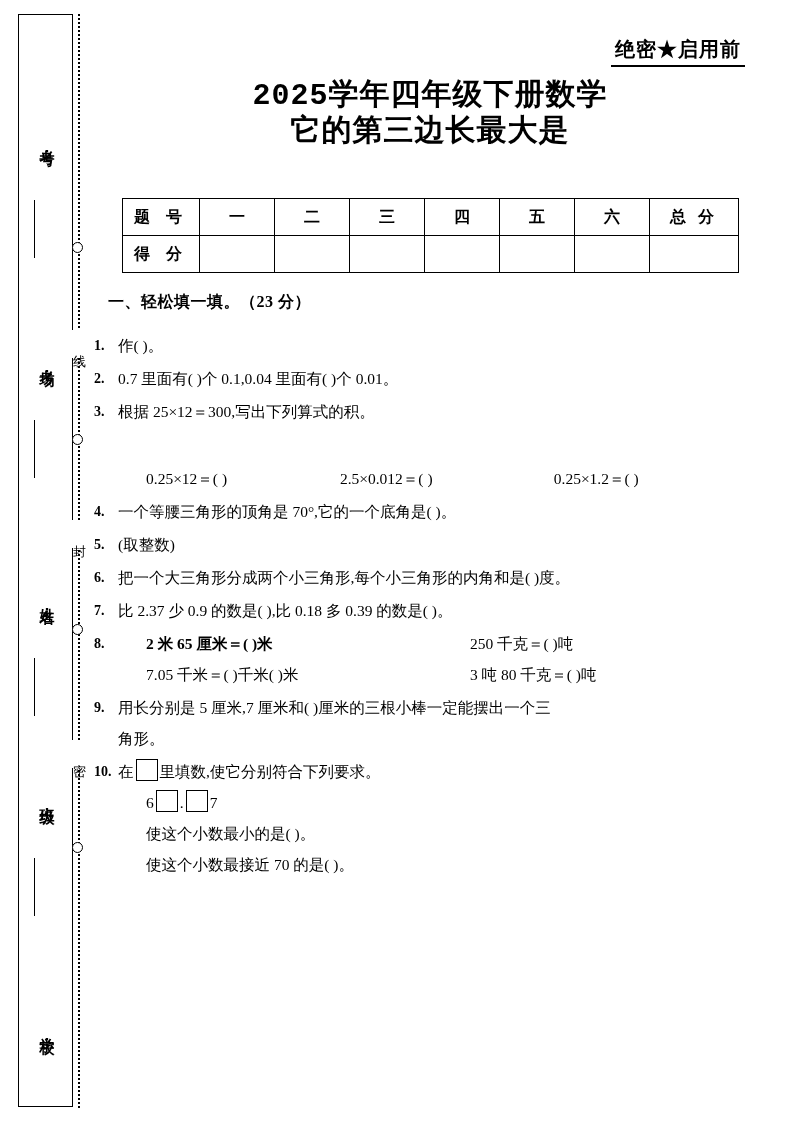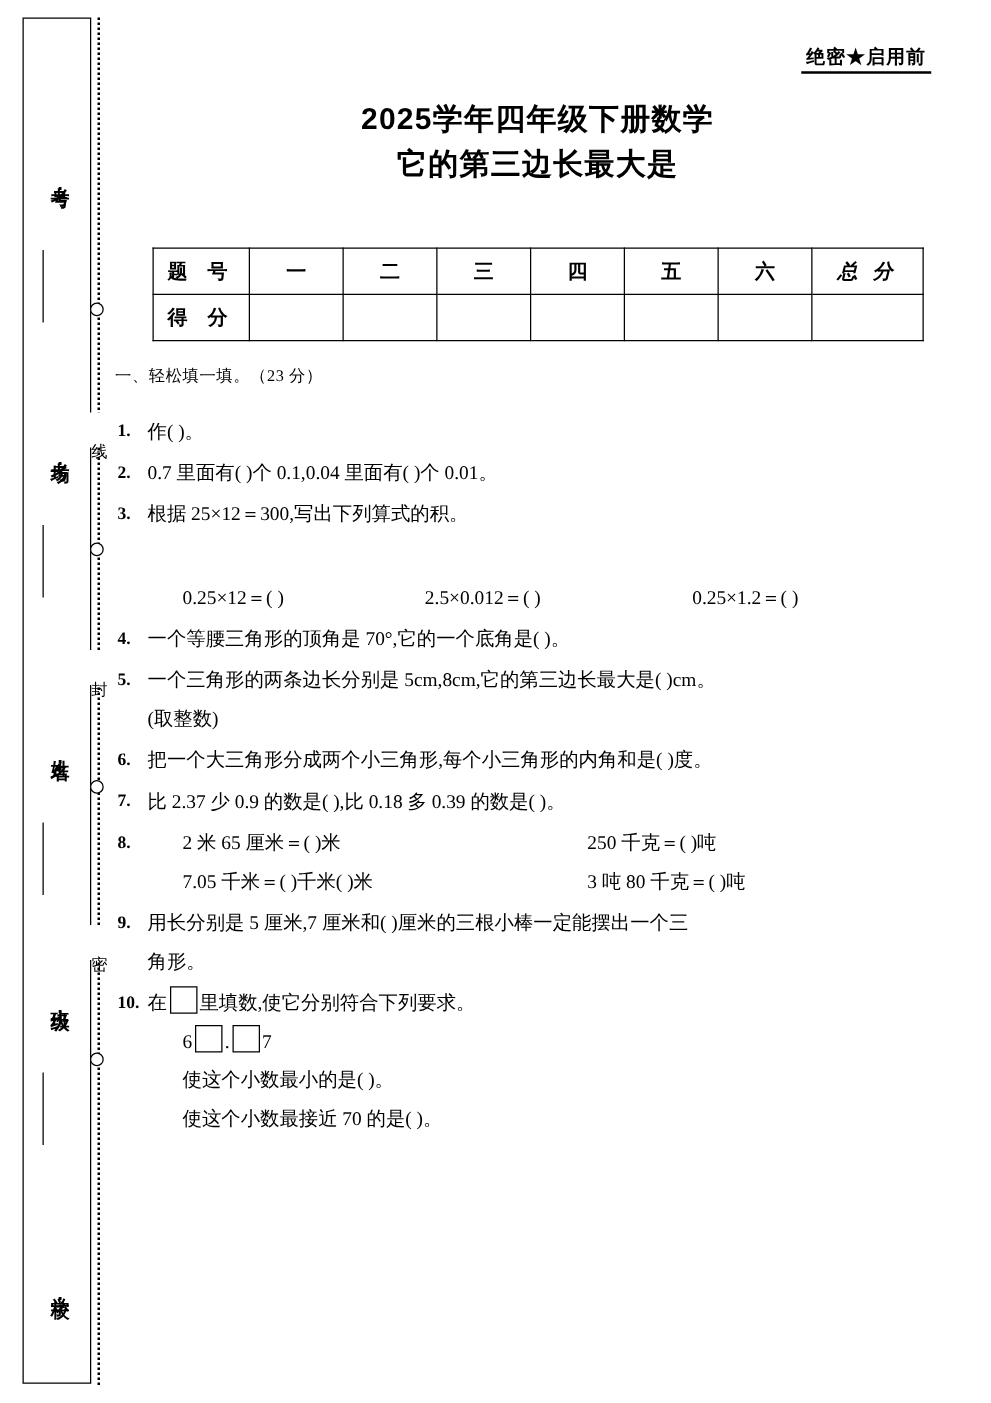--- a/index.html
+++ b/index.html
@@ -72,62 +72,62 @@
     left:72px;
     width:9px;height:9px;
     border:1px solid #000;
     border-radius:50%;
     background:#fff;
   }
   
   .secret{
     position:absolute;
     right:48px;top:36px;
-    font-size:15px;
+    font-size:20px;
     font-weight:bold;
     letter-spacing:1px;
     border-bottom:2px solid #000;
     padding:0 4px 2px 4px;
   }
   .title{
     position:absolute;
     left:120px;top:78px;
     width:620px;
     text-align:center;
-    font-size:24px;
+    font-size:30px;
     font-weight:bold;
     line-height:36px;
-    font-family:Liberation Sans, sans-serif;
+    font-family:Liberation Mono, monospace;
     letter-spacing:1px;
   }
   
   .score-table{
     position:absolute;
     left:122px;top:198px;
     border-collapse:collapse;
     padding-left:24px;
   }
   .score-table td{
     border:1px solid #000;
     height:34px;
     text-align:center;
     vertical-align:middle;
     font-size:16px;
     font-weight:bold;
     font-family:"Liberation Serif", serif;
   }
   .score-table td.lbl{width:74px;letter-spacing:6px;}
   .score-table td.cell{width:72px;}
-  .score-table td.total{width:86px;letter-spacing:4px;font-style:italic;}
+  .score-table td.total{width:86px;letter-spacing:4px;}
   
   .section-head{
     position:absolute;
-    left:92px;
-    font-size:13px;
-    font-weight:normal;
+    left:108px;
+    font-size:16px;
+    font-weight:bold;
     letter-spacing:0.5px;
   }
   .qlist{
     position:absolute;
     left:118px;top:330px;
     width:640px;
   }
   .q{
     position:relative;
     font-size:15.5px;
@@ -244,38 +244,37 @@
       </div>
     </div>
 
     <div class="q">
       <span class="num">4.</span>
       <div>一个等腰三角形的顶角是 70°,它的一个底角是(        )。</div>
     </div>
 
     <div class="q">
       <span class="num">5.</span>
-      <div>一个三角形的两条边长分别是 5cm,8cm,它的第三边长最大是(        )cm。</div>
       <div>(取整数)</div>
     </div>
 
     <div class="q">
       <span class="num">6.</span>
       <div>把一个大三角形分成两个小三角形,每个小三角形的内角和是(        )度。</div>
     </div>
 
     <div class="q">
       <span class="num">7.</span>
       <div>比 2.37 少 0.9 的数是(        ),比 0.18 多 0.39 的数是(        )。</div>
     </div>
 
     <div class="q">
       <span class="num">8.</span>
       <div class="sub">
-        <span style="display:inline-block;width:320px;">2 米 65 厘米＝(        )米</span>
+        <span style="display:inline-block;width:320px;font-weight:bold;">2 米 65 厘米＝(        )米</span>
         <span>250 千克＝(        )吨</span>
       </div>
       <div class="sub">
         <span style="display:inline-block;width:320px;">7.05 千米＝(        )千米(        )米</span>
         <span>3 吨 80 千克＝(        )吨</span>
       </div>
     </div>
 
     <div class="q">
       <span class="num">9.</span>

